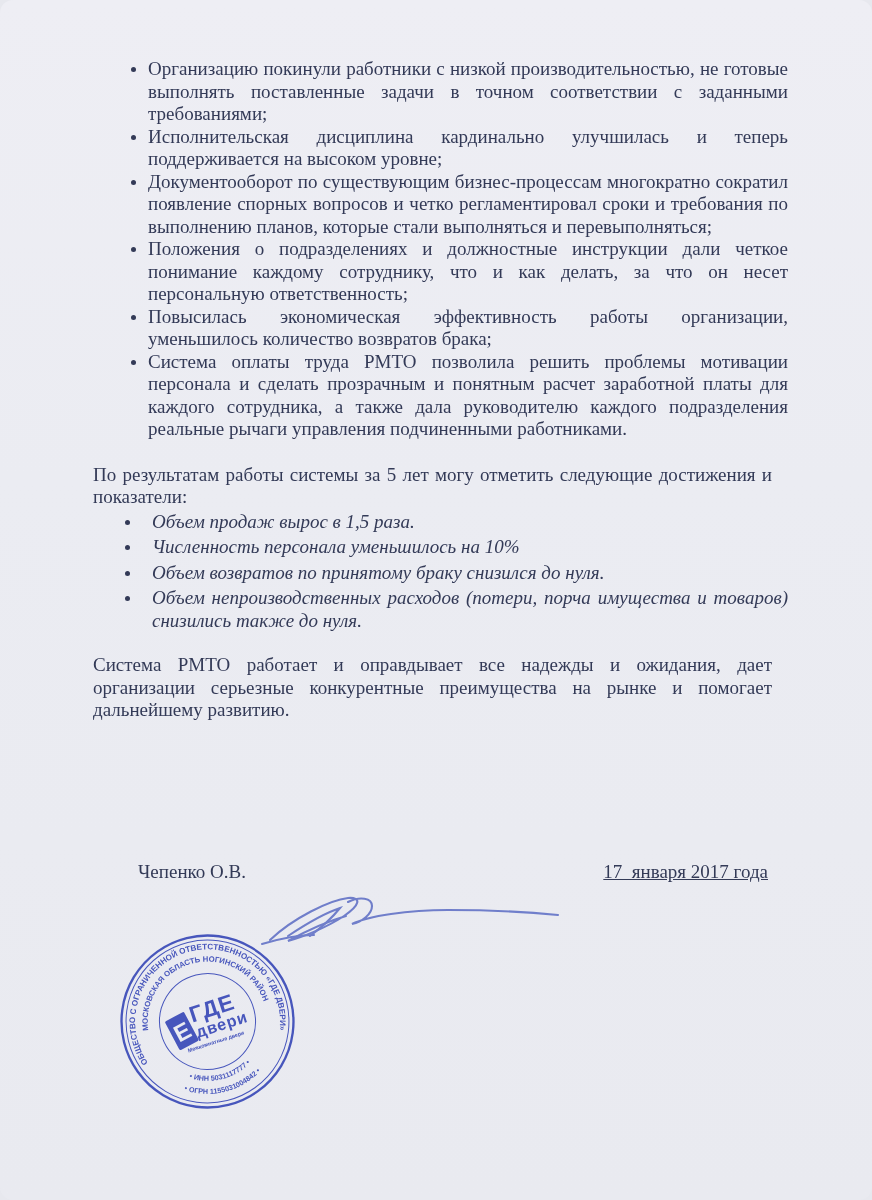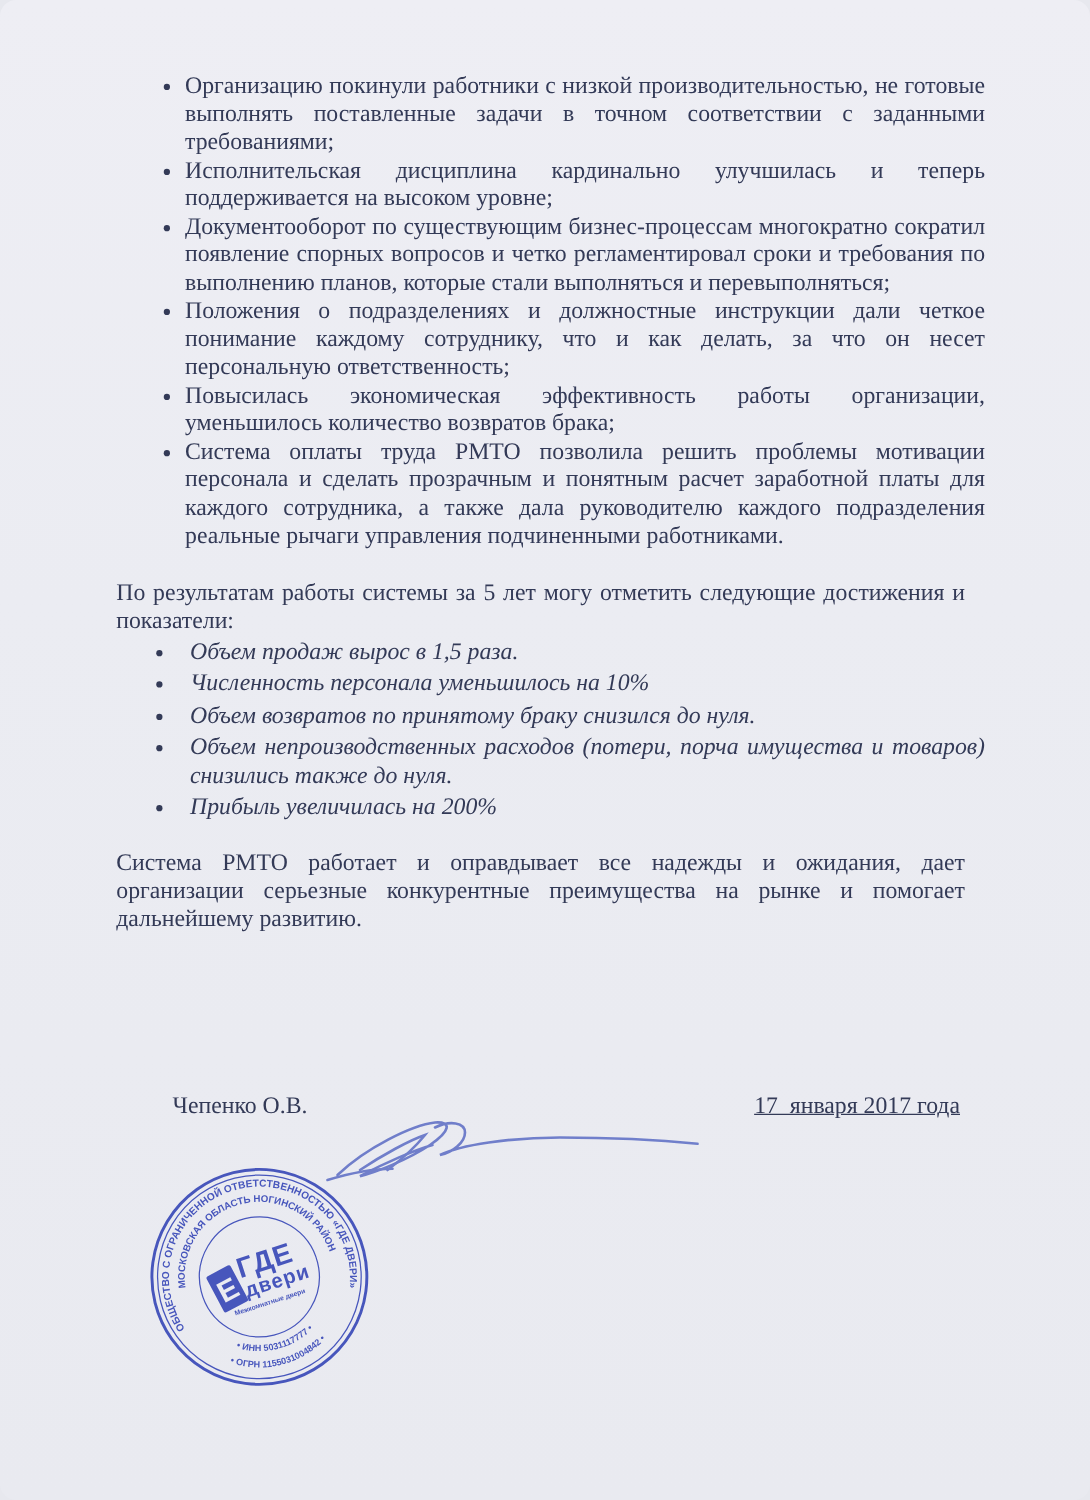--- a/index.html
+++ b/index.html
@@ -37,21 +37,21 @@
     background:#333a57;
   }
   .para{margin:22px 16px 0 0;text-align:justify;}
   .para.first{margin-top:23px;margin-bottom:2px;}
   .sig-row{
     margin-top:127px;
     display:flex;
     justify-content:space-between;
     align-items:baseline;
   }
-  .sig-name{margin-left:45px;}
+  .sig-name{margin-left:45px;margin-top:12px;}
   .sig-date{margin-right:20px;white-space:pre;text-decoration:underline;}
   .signature-svg{
     position:absolute;left:248px;top:878px;
     width:330px;height:80px;
   }
   .stamp-svg{
     position:absolute;left:117px;top:931px;
     width:181px;height:181px;
     opacity:0.92;
     filter:blur(0.2px);
@@ -79,21 +79,20 @@
     <li>Система оплаты труда РМТО позволила решить проблемы мотивации персонала и сделать прозрачным и понятным расчет заработной платы для каждого сотрудника, а также дала руководителю каждого подразделения реальные рычаги управления подчиненными работниками.</li>
   </ul>
 
   <p class="para first">По результатам работы системы за 5 лет могу отметить следующие достижения и показатели:</p>
 
   <ul class="list-results">
     <li>Объем продаж вырос в 1,5 раза.</li>
     <li>Численность персонала уменьшилось на 10%</li>
     <li>Объем возвратов по принятому браку снизился до нуля.</li>
     <li>Объем непроизводственных расходов (потери, порча имущества и товаров) снизились также до нуля.</li>
-    <li>Прибыль увеличилась на 200%</li>
   </ul>
 
   <p class="para">Система РМТО работает и оправдывает все надежды и ожидания, дает организации серьезные конкурентные преимущества на рынке и помогает дальнейшему развитию.</p>
 
   <div class="sig-row">
     <span class="sig-name">Чепенко О.В.</span>
     <span class="sig-date">17  января 2017 года</span>
   </div>
 
   <svg class="signature-svg" viewBox="0 0 330 80">

